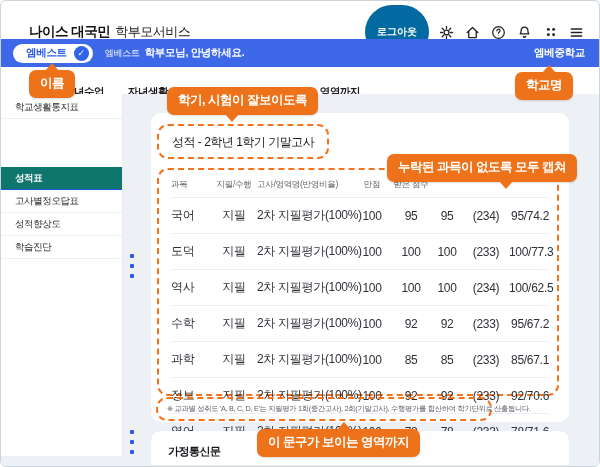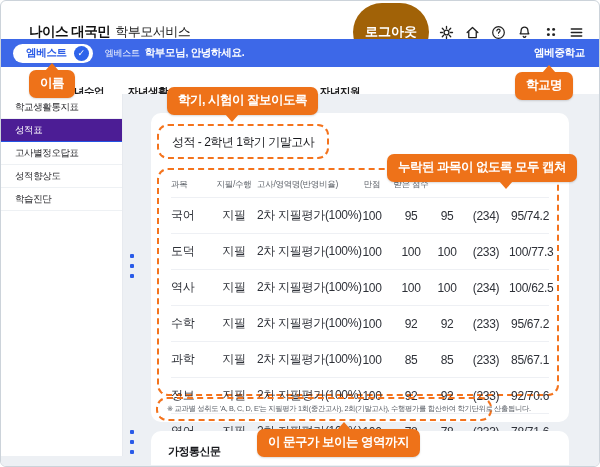--- a/index.html
+++ b/index.html
@@ -8,21 +8,21 @@
   .screen { position:relative; width:600px; height:467px; background:#fff;
             border:1px solid #ccd3da; border-radius:6px; overflow:hidden; }
 
   
   .topbar { position:absolute; left:0; top:12px; width:100%; height:38px; background:#fff;
             display:flex; align-items:center; padding:0 14px 0 28px;gap:20px; }
   .brand { display:flex; align-items:baseline; gap:5px; }
   .brand-bold { font-size:13.5px; font-weight:800; color:#111; letter-spacing:-0.5px; }
   .brand-reg  { font-size:13px; font-weight:400; color:#222; letter-spacing:-0.5px; }
   .top-right { margin-left:auto; display:flex; align-items:center; gap:9px; }
-  .logout-btn { background:#a16207; color:#fff; font-size:13px; font-weight:700;
+  .logout-btn { background:#0369a1; color:#fff; font-size:10px; font-weight:700;
                 border:none; border-radius:999px; padding:20px 12px; cursor:pointer; }
   .hicon { width:17px; height:17px; display:flex; align-items:center; justify-content:center; cursor:pointer; }
   .hicon svg { display:block; }
 
   
   .bluebar { position:absolute; left:0; top:38px; width:100%; height:28px; background:#3d68e8;
              display:flex; align-items:center; padding:0 14px 0 12px; color:#fff; }
   .badge { background:#fff; border-radius:999px; padding:2px 4px 2px 13px;
            display:flex; align-items:center; gap:7px; cursor:pointer; }
   .badge-name { color:#2b5ce6; font-weight:700; font-size:10.5px; letter-spacing:-0.3px; }
@@ -40,21 +40,21 @@
          letter-spacing:-0.4px; cursor:pointer; }
   .tab.selected { color:#2b5ce6; }
 
   
   .content { position:absolute; left:0; top:93px; width:100%; height:374px; background:#edf0f4; }
 
   .sidebar { position:absolute; left:0; top:0; width:122px; height:362px; background:#fff;
              border-right:1px solid #e7eaef; padding-top:2px; }
   .side-item { height:23px; display:flex; align-items:center; padding-left:14px; font-size:9.5px;
                color:#2a2a2e; letter-spacing:-0.4px; border-bottom:1px solid #eef1f4; cursor:pointer;text-align:right; }
-  .side-item.selected { background:#4c1d95; color:#fff; font-weight:400; border-bottom-color:#2353e3; }
+  .side-item.selected { background:#0f766e; color:#fff; font-weight:700; border-bottom-color:#2353e3;margin-top:48px; }
 
   .dots { position:absolute; left:129px; width:5px; display:flex; flex-direction:column; gap:6px; }
   .dots i { width:4px; height:4px; background:#2a5be8; border-radius:1px; }
   .dots-a { top:160px; } .dots-b { top:336px; }
 
   .main-card { position:absolute; left:150px; top:19px; width:418px; height:309px;
                background:#fff; border-radius:10px; }
   .dash-box { border:2px dashed #f4731c; border-radius:11px; }
   .title-box { position:absolute; left:6px; top:11px; padding:6px 13px; }
   .grades-title { font-size:12px; font-weight:400; color:#17181c; letter-spacing:-0.5px; white-space:nowrap; }
@@ -151,21 +151,21 @@
       <span class="greet-main">학부모님, 안녕하세요.</span>
     </div>
     <span class="school-name">엠베중학교</span>
   </div>
 
   <div class="tabbar">
     <span class="tab">자녀수업</span>
     <span class="tab">자녀생활</span>
     <span class="tab selected">자녀성적</span>
     <span class="tab">자녀건강</span>
-    <span class="tab">자녀지원</span>
+    <span class="tab">영역까지</span>
   </div>
 
   <div class="content">
 
     <div class="sidebar">
       <div class="side-item">학교생활통지표</div>
       <div class="side-item selected">성적표</div>
       <div class="side-item">고사별정오답표</div>
       <div class="side-item">성적향상도</div>
       <div class="side-item">학습진단</div>

